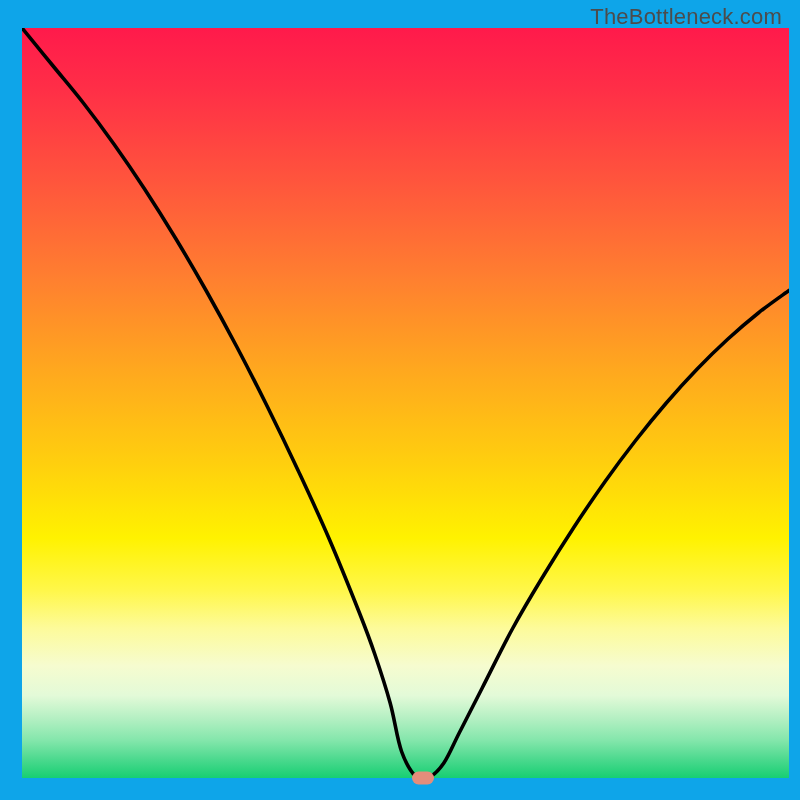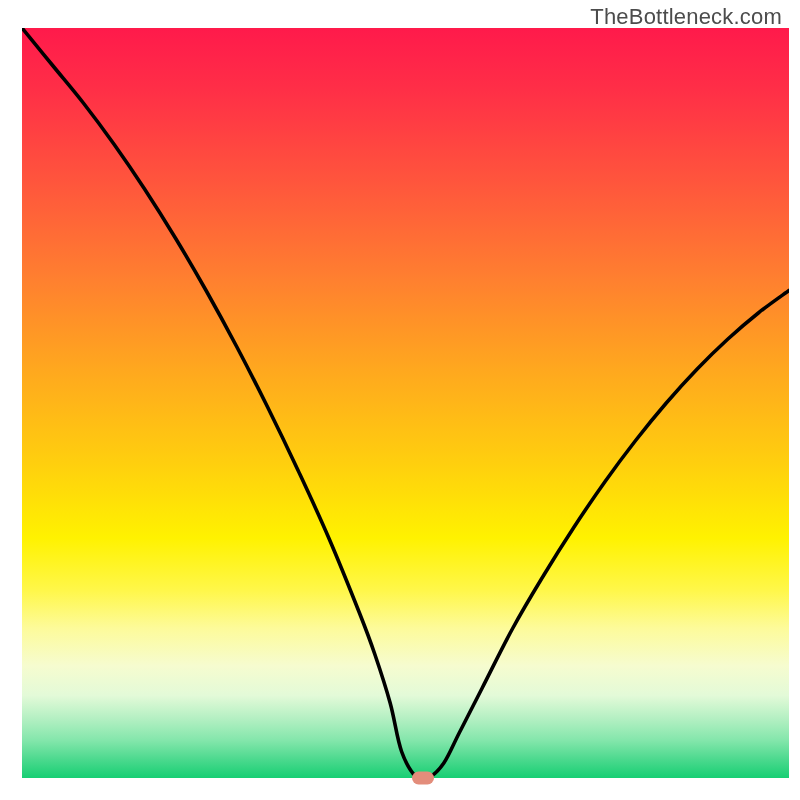--- a/index.html
+++ b/index.html
@@ -8,21 +8,21 @@
     width: 800px;
     height: 800px;
     background: #000;
     overflow: hidden;
     font-family: Arial, Helvetica, sans-serif;
   }
   .frame {
     position: relative;
     width: 800px;
     height: 800px;
-    background: #ffffff;
+    background: #0ea5e9;
   }
   .watermark {
     position: absolute;
     top: 4px;
     right: 18px;
     color: #4c4c4c;
     font-size: 22px;
     font-weight: 500;
     letter-spacing: 0.2px;
     z-index: 10;

